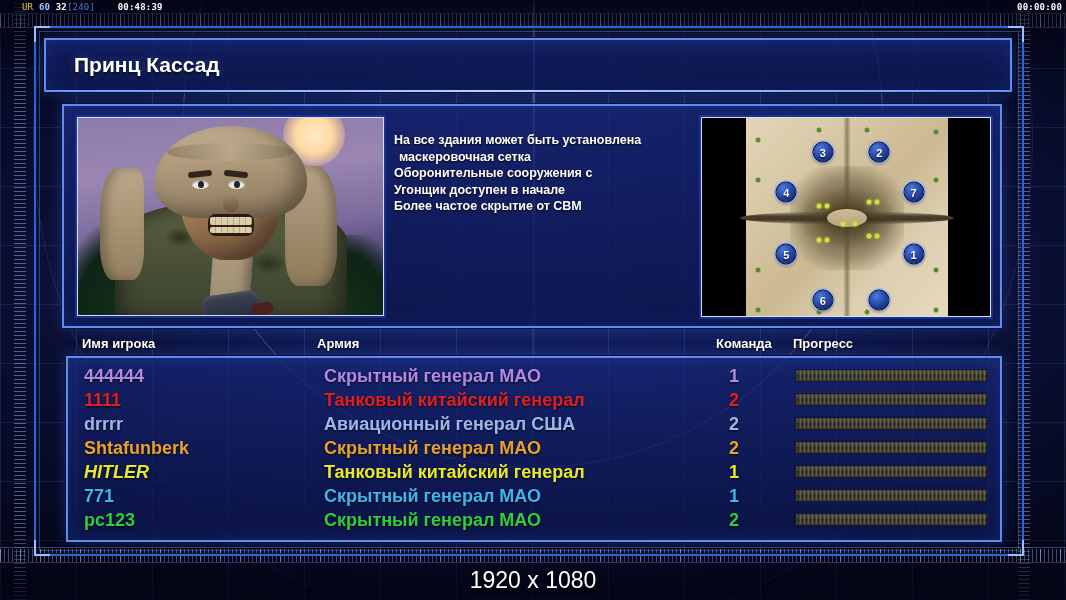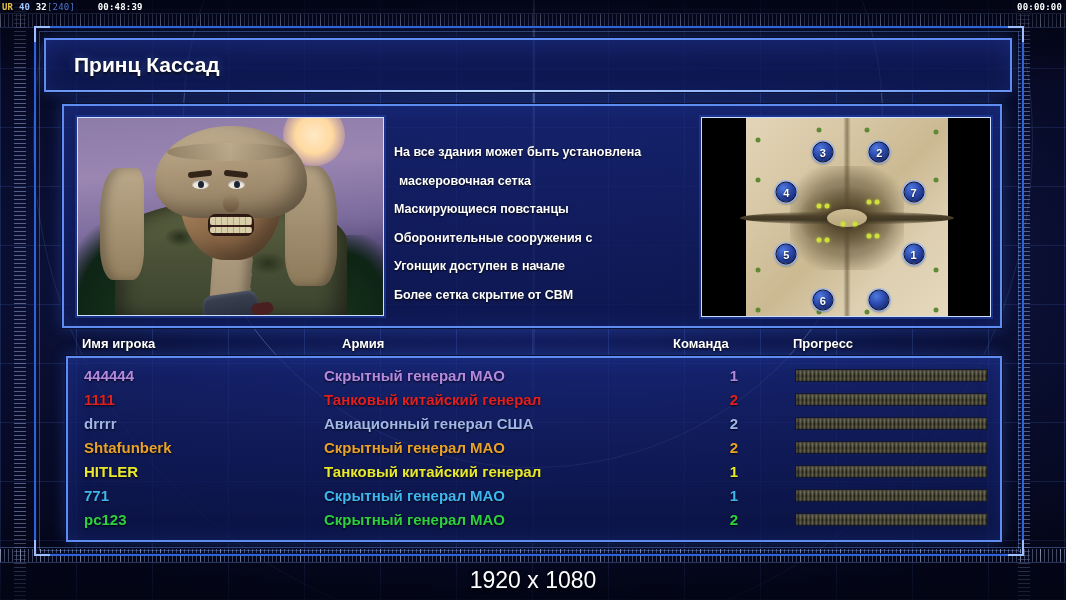--- a/index.html
+++ b/index.html
@@ -90,21 +90,21 @@
   .ct-br{ right:-2px; bottom:-2px; border-right-width:2px; border-bottom-width:2px; }
 
   
   .statusbar{
     position:absolute; left:0; top:0; width:100%; height:14px;
     font-family:"DejaVu Sans Mono", monospace;
     font-size:9px; line-height:14px; letter-spacing:.2px;
     z-index:40;
   }
   .status-left{ position:absolute; left:2px; top:0; white-space:nowrap; }
-  .status-left .s-ur{ color:#e9c24a; font-weight:bold; }
+  .status-left .s-ur{ color:#e9c24a; font-weight:normal;margin-left:20px; }
   .status-left .s-a{ color:#9fc7ff; font-weight:bold; }
   .status-left .s-b{ color:#ffffff; font-weight:bold; }
   .status-left .s-br{ color:#4f74c8; }
   .status-left .s-clock{ color:#ffffff; font-weight:bold;padding-left:17px; }
   .status-right{ position:absolute; right:4px; top:0; color:#ffffff; font-weight:bold; }
 
   
   .panel{
     position:absolute;
     border:2px solid #5f8cf0;
@@ -250,21 +250,21 @@
     content:""; position:absolute; right:-14px; bottom:4px; width:22px; height:12px;
     border-radius:6px; background:#4a1f1f;
   }
 
   
   .desc{
     position:absolute; left:330px; top:26px; width:300px;
     color:#ffffff; font-size:12.5px; font-weight:bold; line-height:16.6px;
     text-shadow:0 1px 2px rgba(0,0,0,.9);
   }
-  .desc .line{ white-space:nowrap;margin-top:12px; }
+  .desc .line{ white-space:nowrap; }
   .desc .line.ind{ padding-left:5px; }
 
   
   .map-wrap{
     position:absolute; right:9px; top:11px; width:290px; height:200px;
     border:1px solid #cfe0ff;
     box-shadow:0 0 0 2px rgba(30,60,160,.7);
     background:#000;
     overflow:hidden;
   }
@@ -316,28 +316,28 @@
 
   
   .tbl-head{
     position:absolute; left:66px; top:336px; right:64px; height:20px;
     color:#ffffff; font-size:13px; font-weight:bold;
     text-shadow:0 1px 2px rgba(0,0,0,.9);
     z-index:20;
   }
   .tbl-head .th{ position:absolute; top:0; white-space:nowrap; }
   .th-name{ left:16px; }
-  .th-army{ left:276px; }
-  .th-team{ left:607px; }
+  .th-army{ left:251px; }
+  .th-team{ left:650px; }
   .th-prog{ left:727px; }
 
   .rows{ position:absolute; left:0; top:6px; right:0; }
   .row{
     position:relative; height:24px; line-height:24px;
-    font-size:15px; font-weight:bold;
+    font-size:18px; font-weight:bold;
     text-shadow:0 1px 2px rgba(0,0,0,.85);
   }
   .row .c-name{ position:absolute; left:16px; white-space:nowrap; }
   .row .c-army{ position:absolute; left:256px; white-space:nowrap; }
   .row .c-team{ position:absolute; left:651px; width:30px; text-align:center; }
   .progress{
     position:absolute; left:727px; top:5px; width:193px; height:13px;
     border:1px solid rgba(12,18,48,.9);
     background:
       repeating-linear-gradient(90deg,
@@ -392,21 +392,21 @@
   <div class="bezel-inner"></div>
   <span class="corner-tick ct-tl"></span>
   <span class="corner-tick ct-tr"></span>
   <span class="corner-tick ct-bl"></span>
   <span class="corner-tick ct-br"></span>
 </div>
 
 <div class="statusbar">
   <div class="status-left">
     <span class="s-ur">UR</span>
-    <span class="s-a">40</span>
+    <span class="s-a">60</span>
     <span class="s-b">32</span><span class="s-br">[240]</span>
     <span class="s-clock">00:48:39</span>
   </div>
   <div class="status-right">00:00:00</div>
 </div>
 
 <div class="panel panel-title">
   <div class="t">Принц Кассад</div>
   <div class="glow-underline"></div>
 </div>
@@ -436,24 +436,23 @@
     <div class="p-mouth">
       <div class="p-teeth"></div>
       <div class="p-teeth b"></div>
     </div>
     <div class="p-gun"></div>
   </div>
 
   <div class="desc">
       <div class="line">На все здания может быть установлена</div>
       <div class="line ind">маскеровочная сетка</div>
-      <div class="line">Маскирующиеся повстанцы</div>
       <div class="line">Оборонительные сооружения с</div>
       <div class="line">Угонщик доступен в начале</div>
-      <div class="line">Более сетка скрытие от СВМ</div>
+      <div class="line">Более частое скрытие от СВМ</div>
     </div>
 
   <div class="map-wrap">
     <div class="map-inner">
       <div class="map-dark"></div>
       <div class="map-vroad"></div>
       <div class="map-river"></div>
       <div class="map-eye"></div>
       <div>
           <span class="map-tree" style="left: 6%; top: 11%;"></span>
@@ -522,21 +521,21 @@
         <span class="c-team" style="color: rgb(159, 182, 232);">2</span>
         <div class="progress"></div>
       </div>
       <div class="row">
         <span class="c-name" style="color: rgb(232, 162, 44);">Shtafunberk</span>
         <span class="c-army" style="color: rgb(232, 162, 44);">Скрытный генерал МАО</span>
         <span class="c-team" style="color: rgb(232, 162, 44);">2</span>
         <div class="progress"></div>
       </div>
       <div class="row">
-        <span class="c-name" style="color: rgb(232, 232, 44);">HITLER</span>
+        <span class="c-name" style="color: rgb(232, 232, 44); font-style: italic;">HITLER</span>
         <span class="c-army" style="color: rgb(232, 232, 44);">Танковый китайский генерал</span>
         <span class="c-team" style="color: rgb(232, 232, 44);">1</span>
         <div class="progress"></div>
       </div>
       <div class="row">
         <span class="c-name" style="color: rgb(63, 182, 239);">771</span>
         <span class="c-army" style="color: rgb(63, 182, 239);">Скрытный генерал МАО</span>
         <span class="c-team" style="color: rgb(63, 182, 239);">1</span>
         <div class="progress"></div>
       </div>

